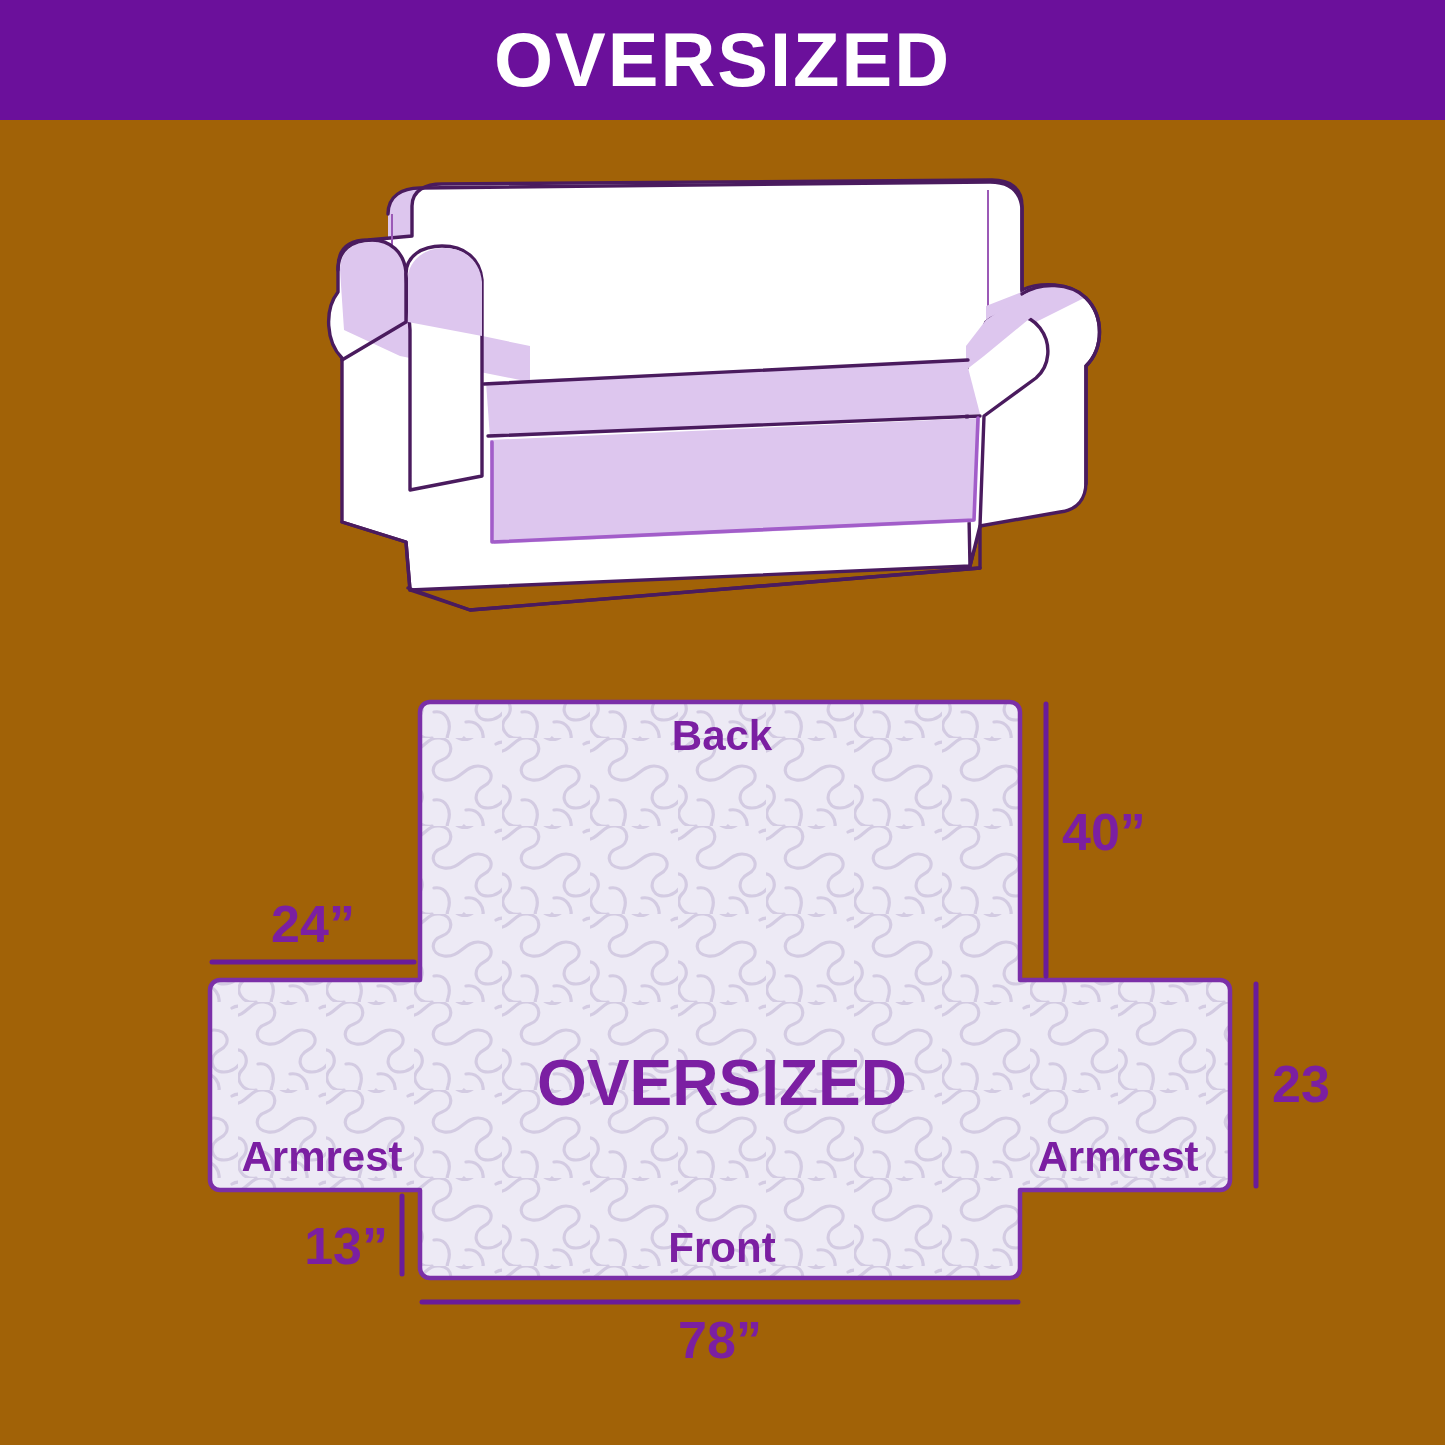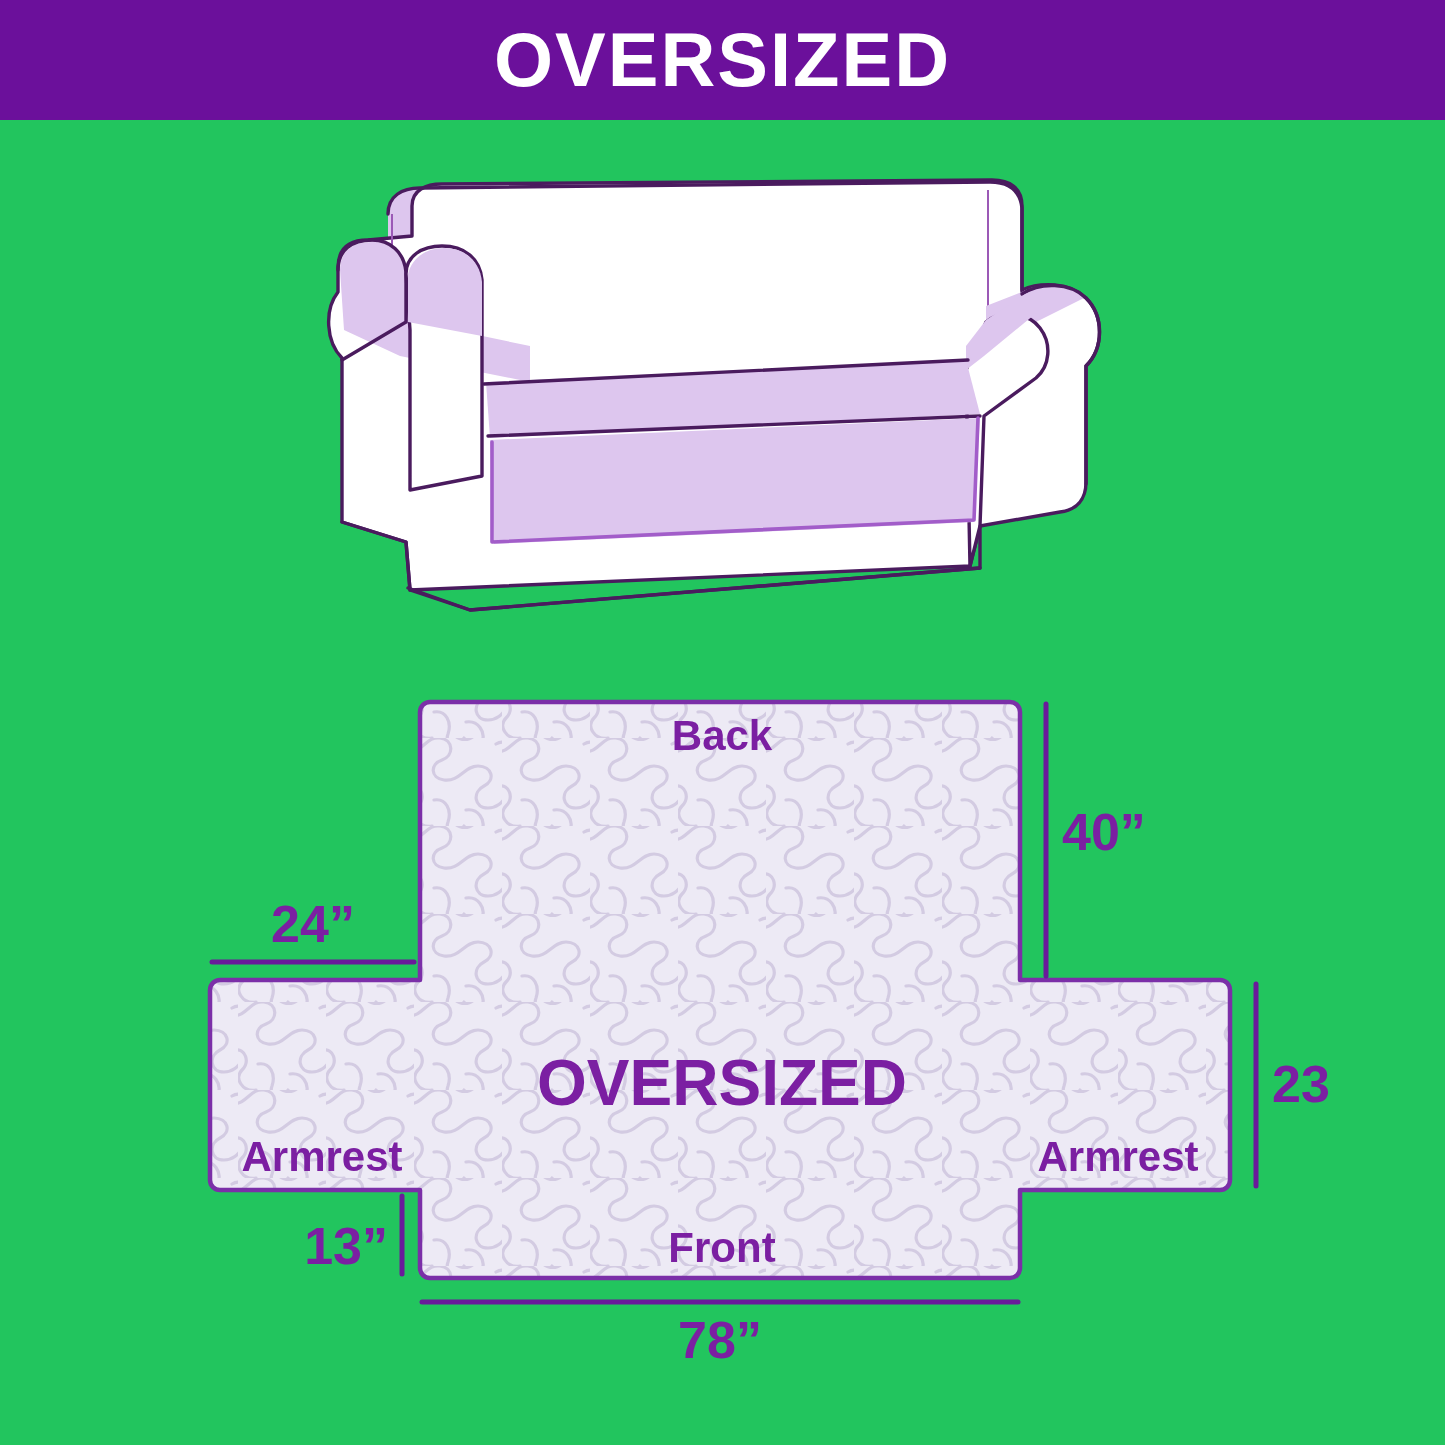--- a/index.html
+++ b/index.html
@@ -11,21 +11,21 @@
     height: 1445px;
     background: #ffffff;
     font-family: "Liberation Sans", sans-serif;
     overflow: hidden;
     position: relative;
   }
   .page {
     position: relative;
     width: 1445px;
     height: 1445px;
-    background: #22c55e;
+    background: #a16207;
   }
   
   .banner {
     position: absolute;
     left: 0;
     top: 0;
     width: 1445px;
     height: 120px;
     background: #6b109b;
     display: flex;

